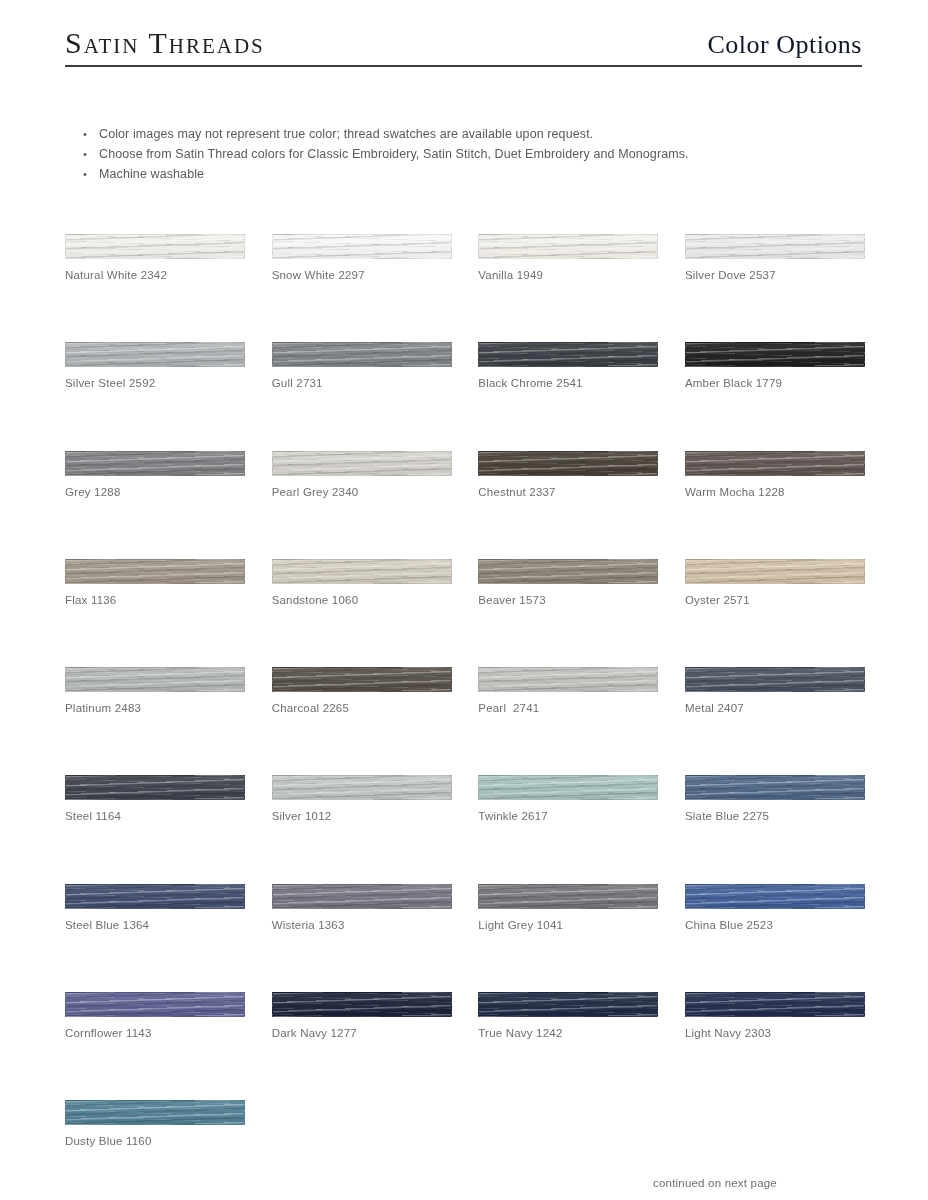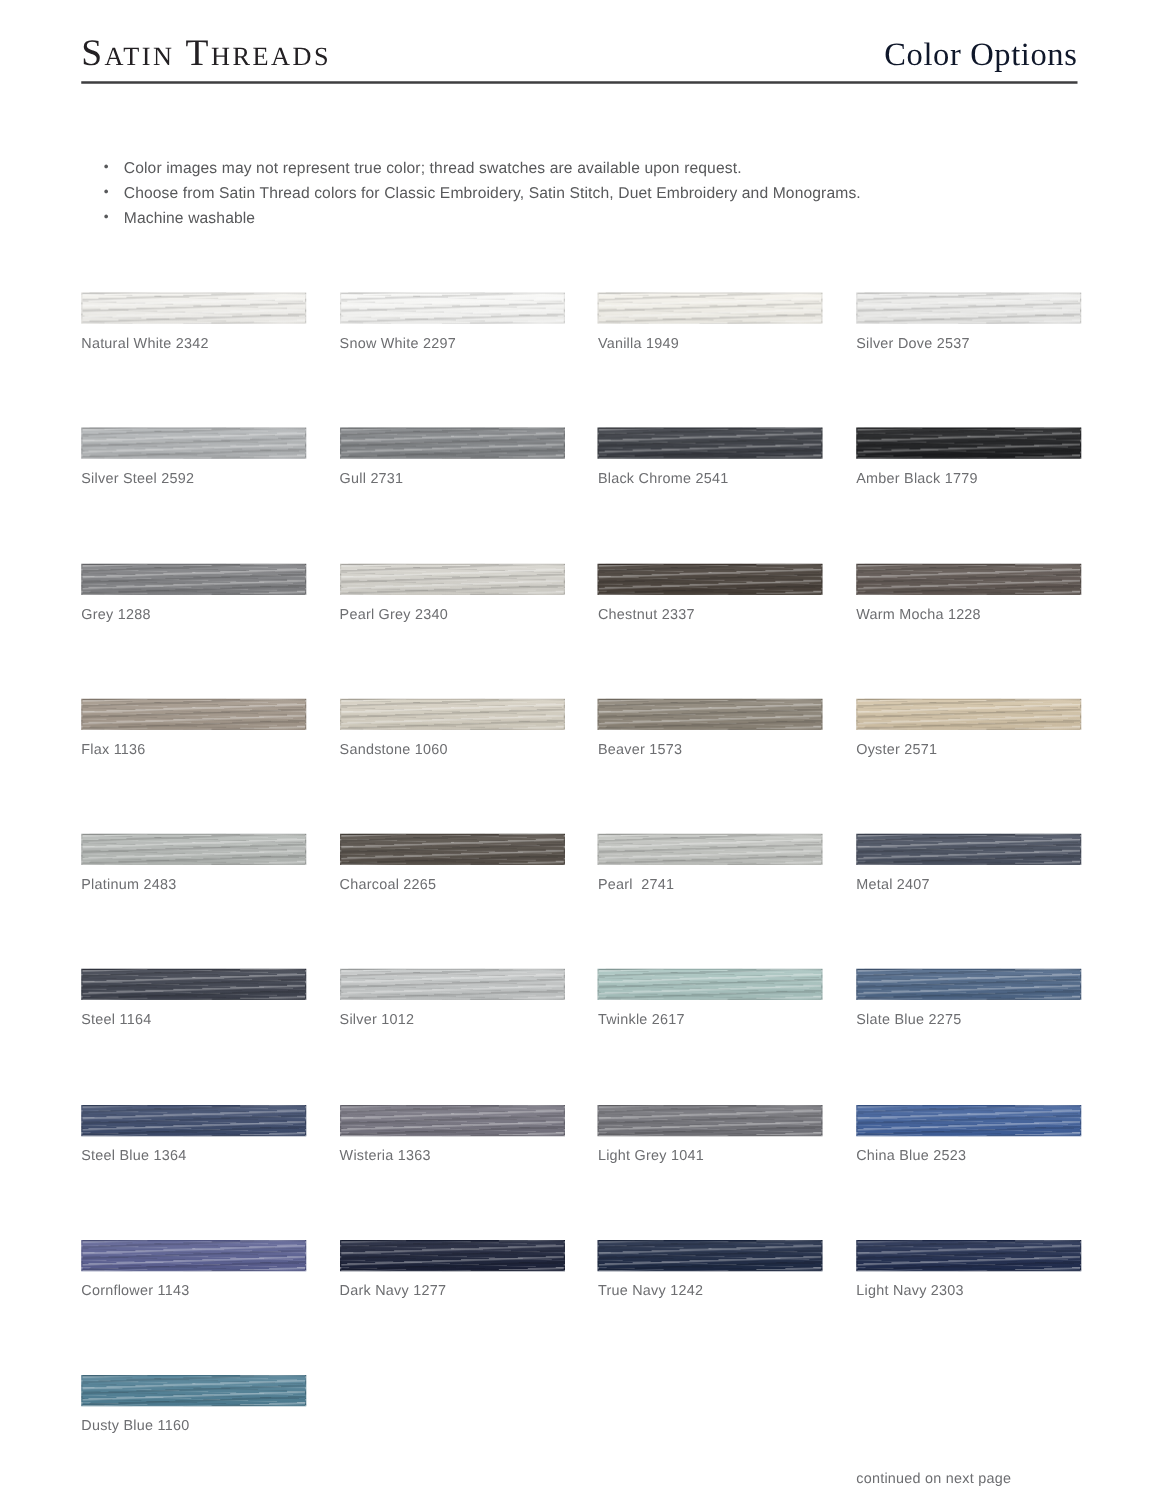--- a/index.html
+++ b/index.html
@@ -97,21 +97,21 @@
     margin-top: 10px;
     font-size: 11.5px;
     color: #6d6e71;
     letter-spacing: 0.2px;
     white-space: pre;
   }
 
   
   .continued {
     position: absolute;
-    left: 685px;
+    left: 653px;
     top: 1177px;
     font-size: 11.5px;
     color: #6d6e71;
     letter-spacing: 0.2px;
   }
 </style>
 </head>
 <body>
 
 <div id="page">

